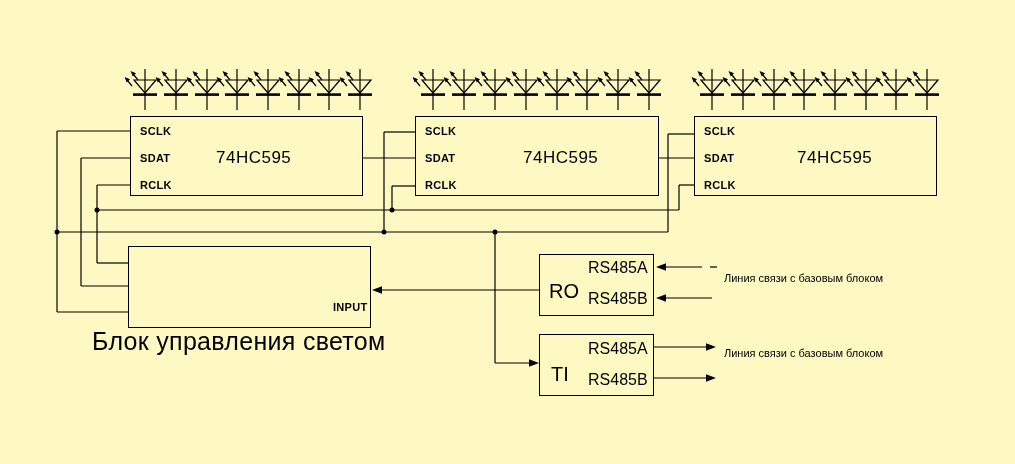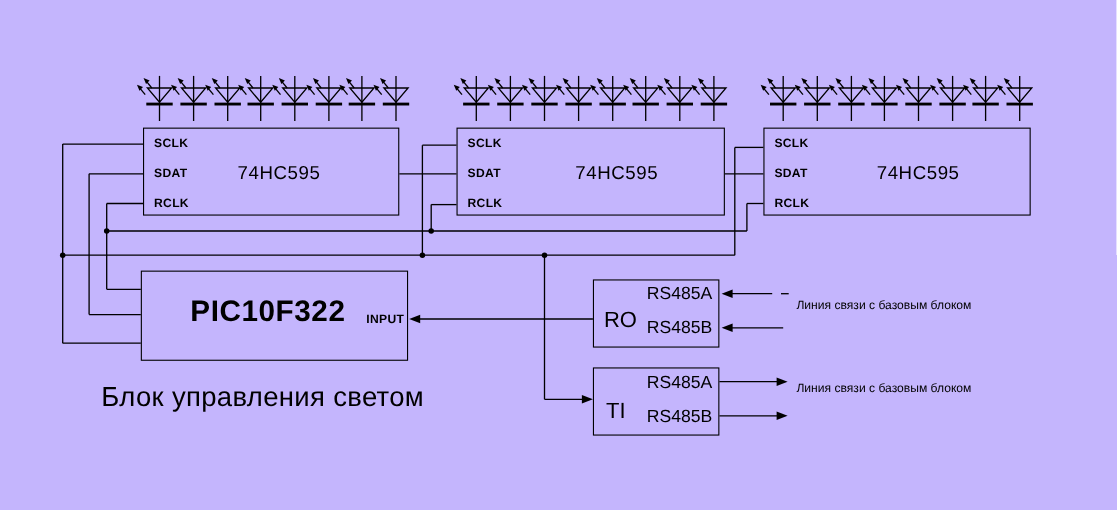--- a/index.html
+++ b/index.html
@@ -1,28 +1,28 @@
 <!DOCTYPE html>
 <html><head>
 <meta charset="utf-8">
 <style>
   html,body{margin:0;padding:0;background:#ffffff;}
   .canvas{
     position:relative;width:1015px;height:464px;overflow:hidden;
-    background:#c4b5fd;
+    background:#fef9c3;
     font-family:"Liberation Sans", sans-serif;
     color:#000;
   }
   .wires{position:absolute;left:0;top:0;}
   .box{position:absolute;border:1.4px solid #000;box-sizing:border-box;background:transparent;}
   .lbl{position:absolute;white-space:nowrap;line-height:1.1;}
   .pin{font-weight:bold;font-size:11px;letter-spacing:0.3px;}
   .chip{font-size:17px;letter-spacing:0.5px;}
   .mcu-name{font-size:27px;font-weight:bold;letter-spacing:0.5px;}
-  .input-lbl{font-size:11px;font-weight:bold;letter-spacing:0.3px;}
+  .input-lbl{font-size:11px;font-weight:bold;letter-spacing:0.3px;margin-top:16px;}
   .side-pin{font-size:20px;}
   .rsline{font-size:16px;text-align:right;}
   .linklbl{font-size:11px;}
   .title{font-size:25px;letter-spacing:0.3px;}
   svg line, svg polyline{stroke:#000;stroke-width:1.2;fill:none;}
   svg .tri{fill:none;stroke:#000;stroke-width:1.2;}
   svg .bar{stroke:#000;stroke-width:2.6;}
   svg .dot{fill:#000;stroke:none;}
   svg .head{fill:#000;stroke:none;}
 </style>
@@ -172,33 +172,32 @@
   </div>
 
   <div class="box" style="left:694px;top:116px;width:243px;height:80px;">
     <span class="lbl pin" style="left:9px;top:8px;">SCLK</span>
     <span class="lbl pin" style="left:9px;top:35px;">SDAT</span>
     <span class="lbl pin" style="left:9px;top:62px;">RCLK</span>
     <span class="lbl chip" style="left:102px;top:32px;">74HC595</span>
   </div>
 
   <div class="box" style="left:128px;top:246px;width:243px;height:82px;">
-    <span class="lbl mcu-name" style="left:44px;top:22px;">PIC10F322</span>
     <span class="lbl input-lbl" style="left:204px;top:38px;">INPUT</span>
   </div>
 
   <div class="box" style="left:539px;top:254px;width:115px;height:62px;">
     <span class="lbl side-pin" style="left:9px;top:25px;">RO</span>
     <span class="lbl rsline" style="left:48px;top:4px;">RS485A</span>
     <span class="lbl rsline" style="left:48px;top:35px;">RS485B</span>
   </div>
 
   <div class="box" style="left:539px;top:334px;width:115px;height:62px;">
     <span class="lbl side-pin" style="left:11px;top:28px;">TI</span>
     <span class="lbl rsline" style="left:48px;top:5px;">RS485A</span>
     <span class="lbl rsline" style="left:48px;top:36px;">RS485B</span>
   </div>
 
   <span class="lbl linklbl" style="left:724px;top:272px;">Линия связи с базовым блоком</span>
   <span class="lbl linklbl" style="left:724px;top:347px;">Линия связи с базовым блоком</span>
-  <span class="lbl title" style="left:92px;top:348px;">Блок управления светом</span>
+  <span class="lbl title" style="left:92px;top:328px;">Блок управления светом</span>
 
 </div>
 
 </body></html>

